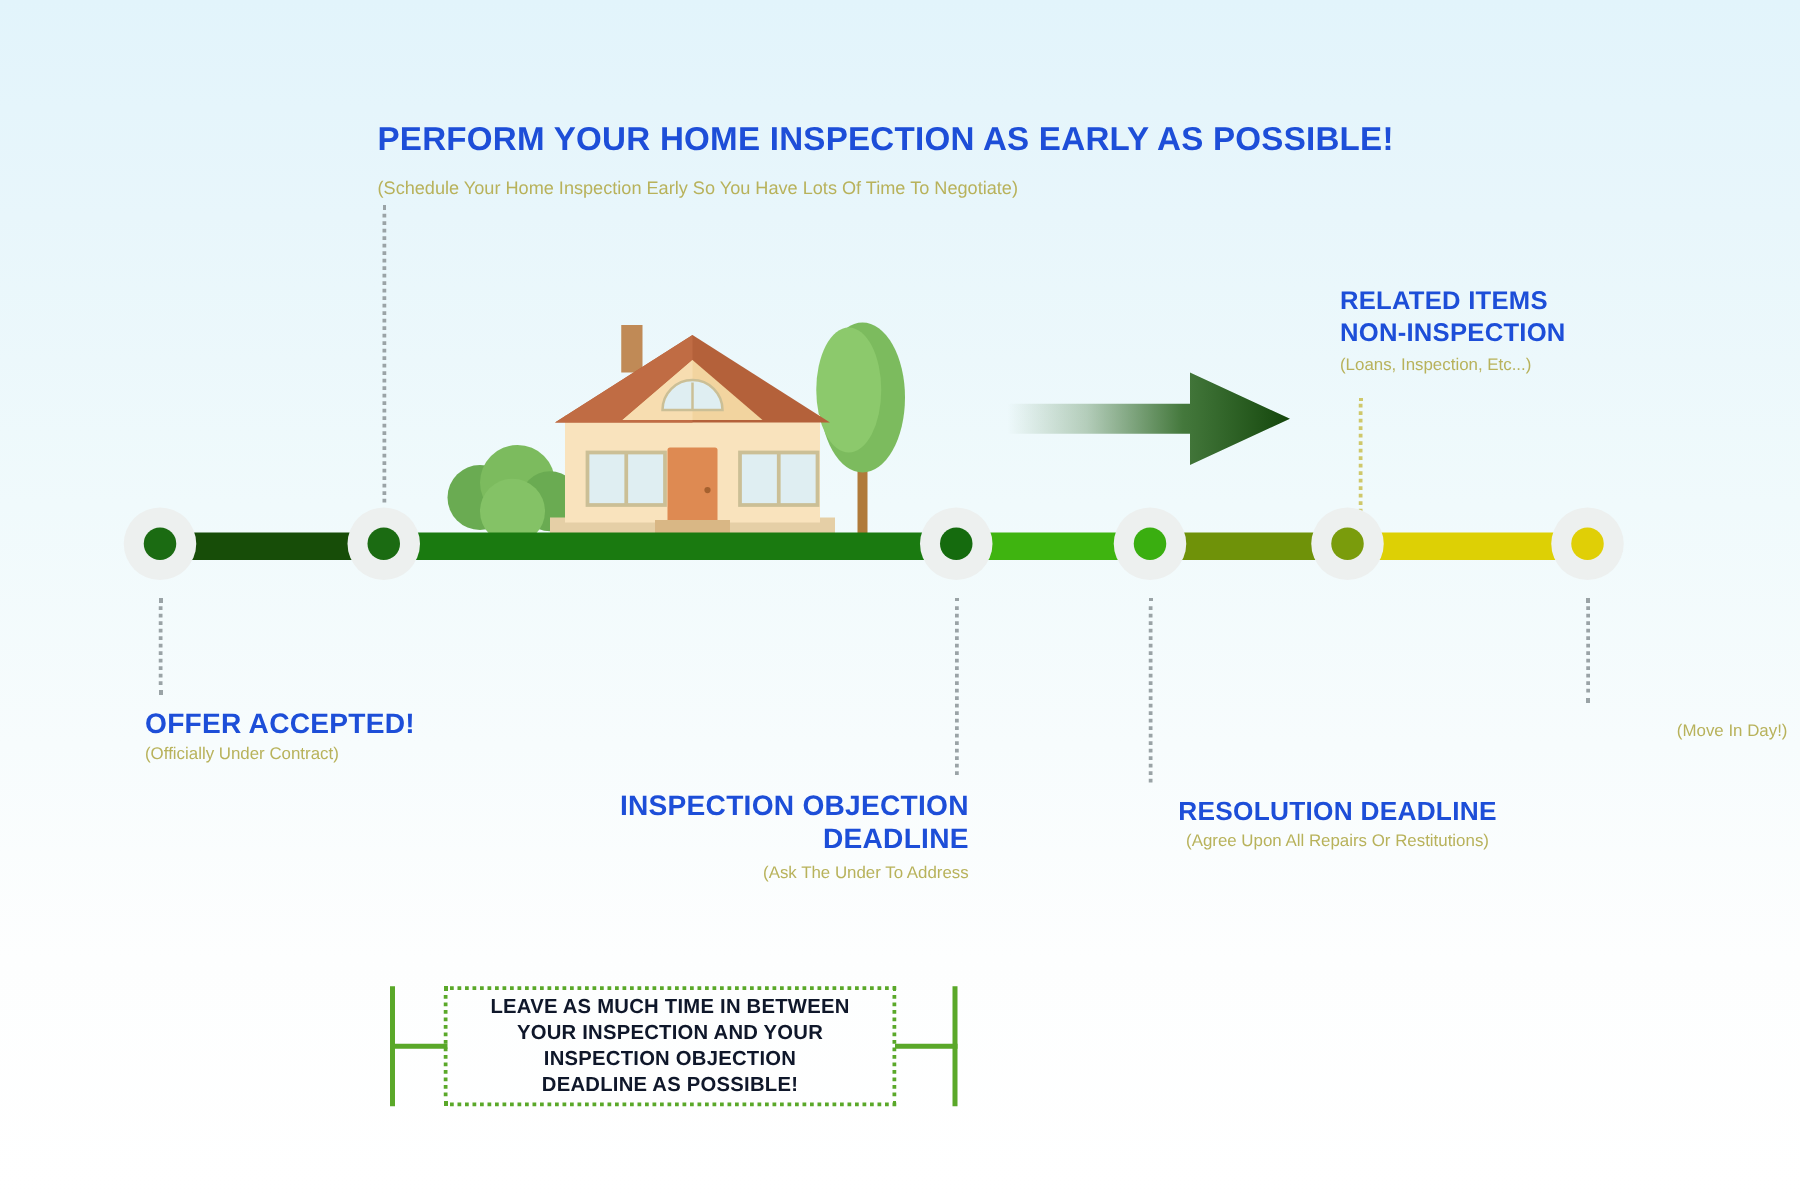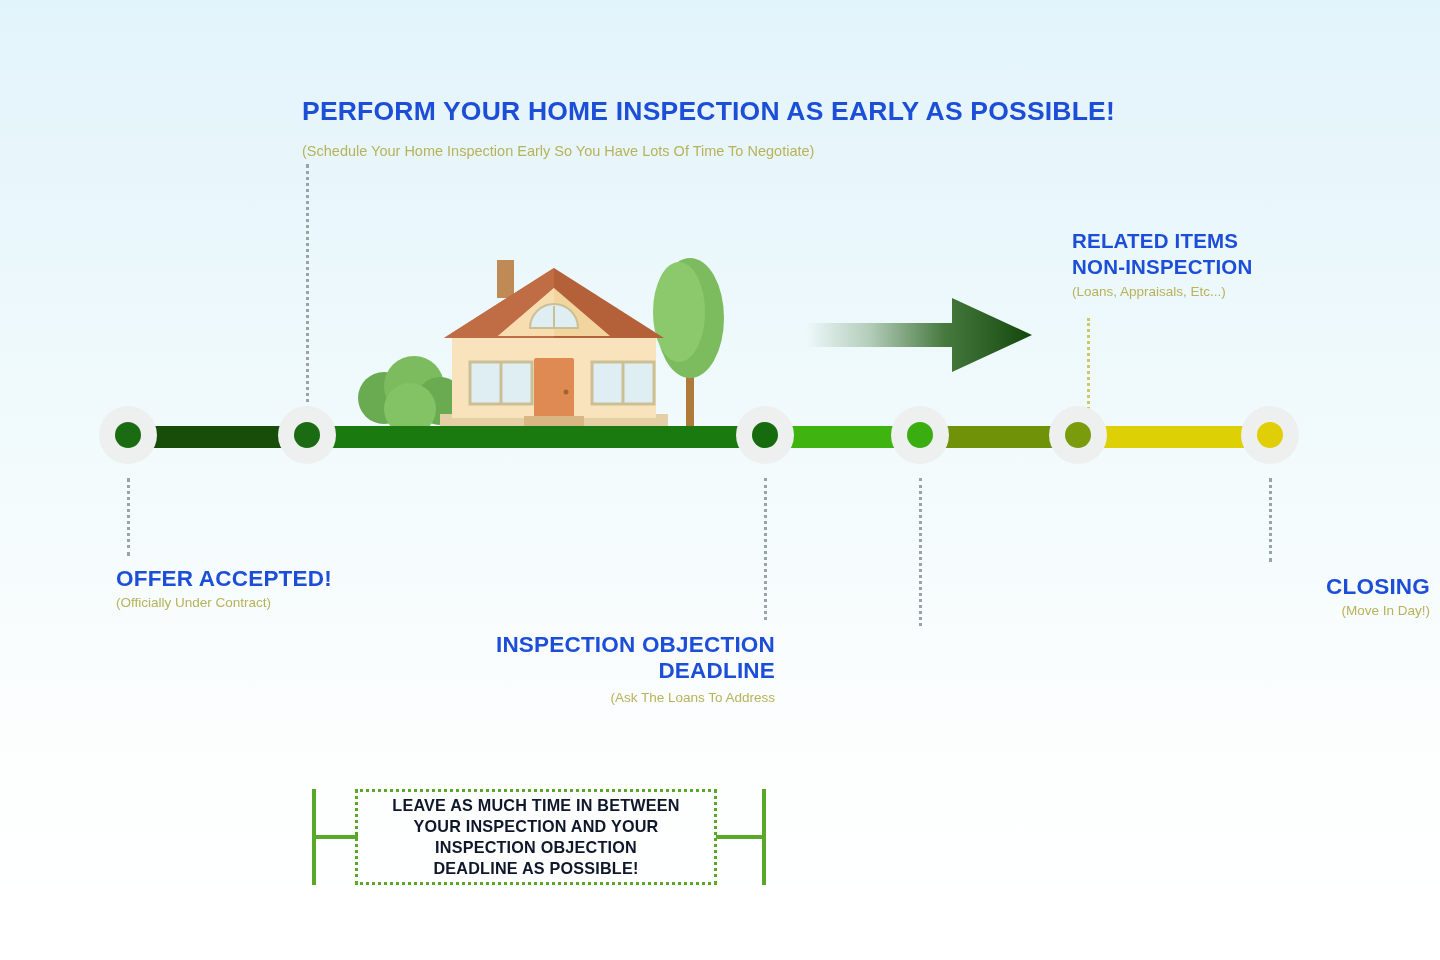--- a/index.html
+++ b/index.html
@@ -89,21 +89,21 @@
     <div class="sub">(Schedule Your Home Inspection Early So You Have Lots Of Time To Negotiate)</div>
   </div>
 
   <div class="dots" style="left:306px;top:164px;height:246px;"></div>
 
   <div id="noninspect">
     <div class="hdr">
       <div>RELATED ITEMS</div>
       <div>NON-INSPECTION</div>
     </div>
-    <div class="sub">(Loans, Appraisals, Etc...)</div>
+    <div class="sub">(Loans, Inspection, Etc...)</div>
   </div>
   <div class="dots olive" style="left:1087px;top:318px;height:92px;"></div>
 
   <svg id="arrow" viewBox="0 0 226 78">
     <defs>
       <linearGradient id="agrad" x1="0" y1="0" x2="1" y2="0">
         <stop offset="0%" stop-color="#1f5c12" stop-opacity="0"></stop>
         <stop offset="28%" stop-color="#1f5c12" stop-opacity=".28"></stop>
         <stop offset="62%" stop-color="#1f5c12" stop-opacity=".82"></stop>
         <stop offset="100%" stop-color="#14460c" stop-opacity="1"></stop>
@@ -185,29 +185,32 @@
     <div class="sub">(Officially Under Contract)</div>
   </div>
   <div class="dots" style="left:127px;top:478px;height:78px;"></div>
 
   <div id="objection">
     <div class="hdr">
       <div>INSPECTION OBJECTION</div>
       <div>DEADLINE</div>
     </div>
     <div class="sub">
-      <div>(Ask The Loans To Address</div>
+      <div>(Ask The Under To Address</div>
     </div>
   </div>
   <div class="dots" style="left:764px;top:478px;height:142px;"></div>
 
+  <div id="resolution">
+    <div class="hdr">RESOLUTION DEADLINE</div>
+    <div class="sub">(Agree Upon All Repairs Or Restitutions)</div>
+  </div>
   <div class="dots" style="left:919px;top:478px;height:148px;"></div>
 
   <div id="closing">
-    <div class="hdr">CLOSING</div>
     <div class="sub">(Move In Day!)</div>
   </div>
   <div class="dots" style="left:1269px;top:478px;height:84px;"></div>
 
   <div class="caliper l"></div>
   <div class="caliper-arm l"></div>
   <div class="caliper r"></div>
   <div class="caliper-arm r"></div>
   <div id="callout">
     <p>

